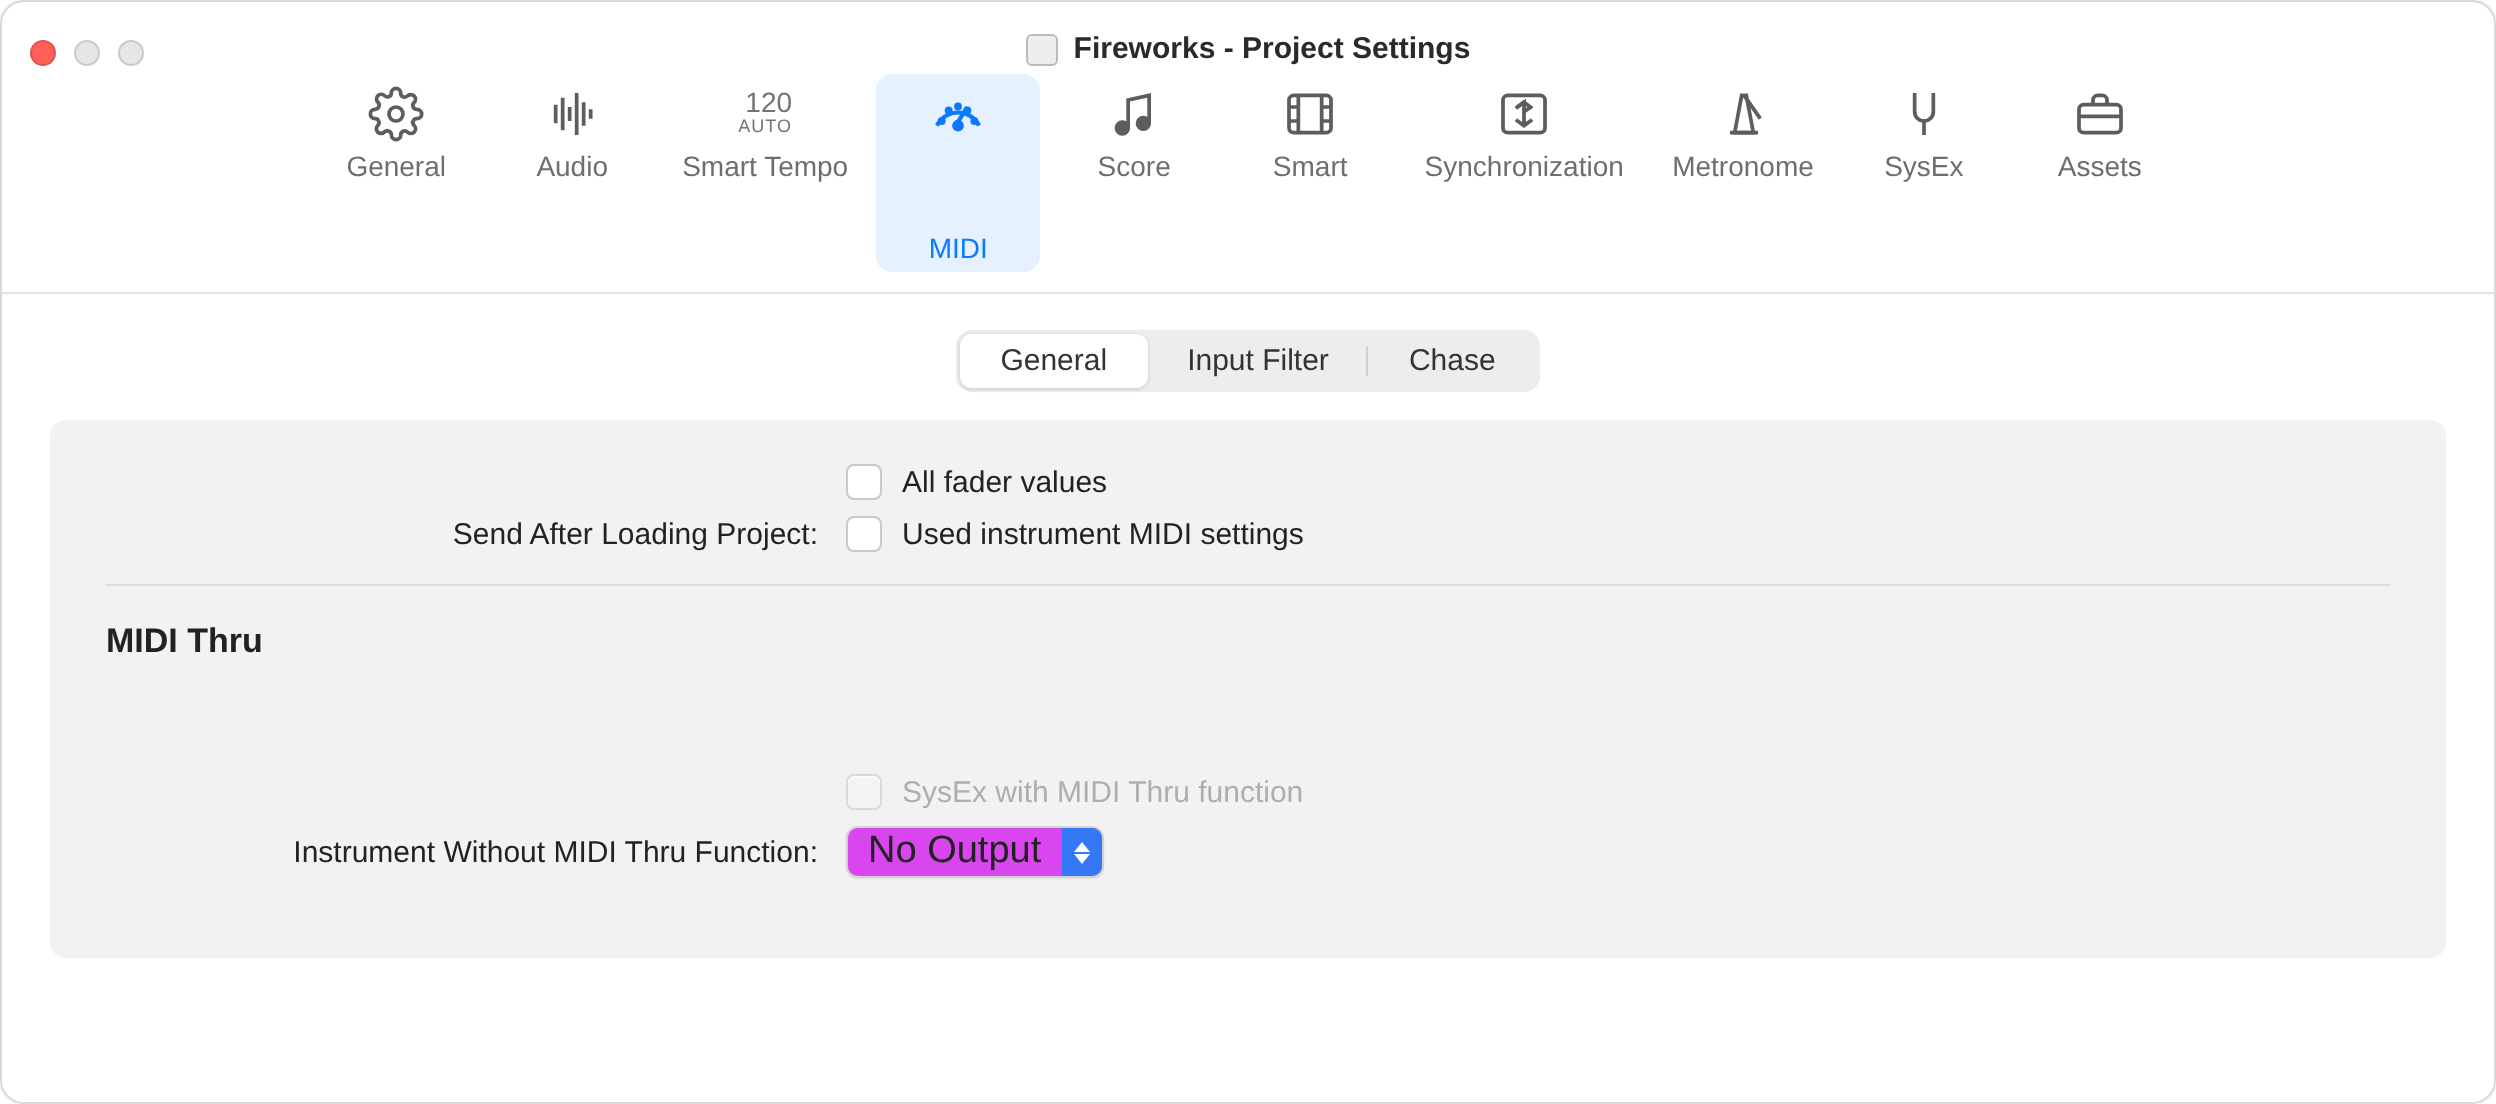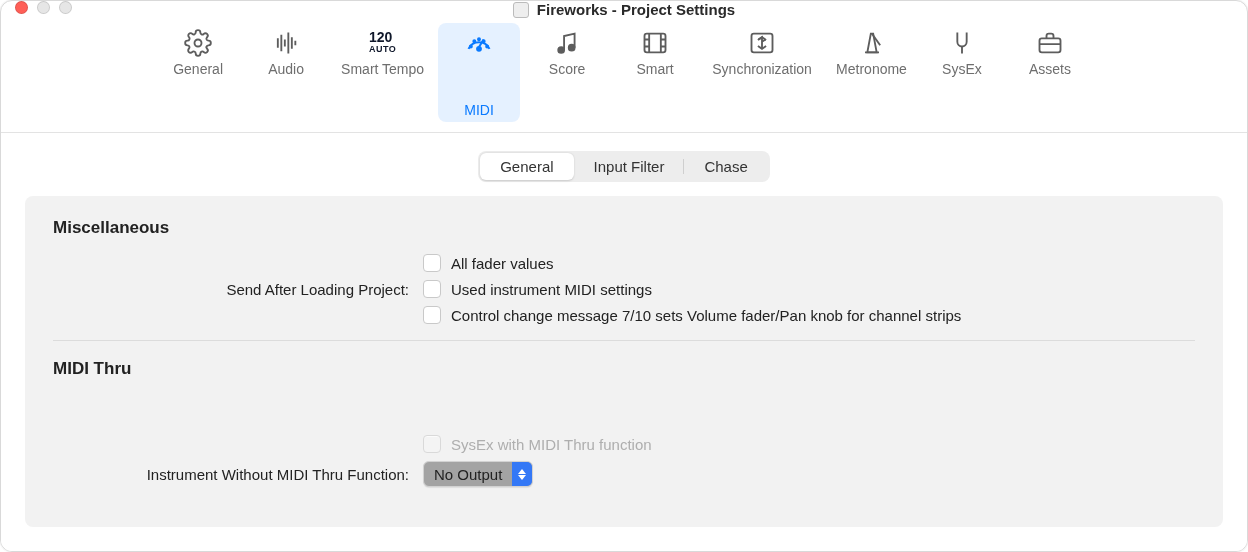--- a/index.html
+++ b/index.html
@@ -18,21 +18,21 @@
     border-radius: 12px;
     box-shadow: 0 0 0 1px rgba(0,0,0,0.03);
     display: flex;
     flex-direction: column;
     overflow: hidden;
   }
   
   .titlebar {
     height: 32px;
     display: flex;
-    align-items: flex-start;
+    align-items: flex-end;
     position: relative;
     padding: 0 14px;
   }
   .traffic-lights {
     display: flex;
     gap: 9px;
     align-items: center;
   }
   .tl {
     width: 13px; height: 13px;
@@ -88,24 +88,24 @@
     width: 30px; height: 28px;
     display: flex;
     align-items: center;
     justify-content: center;
     color: #5d5d5d;
   }
   .tool-item.active .icon { color: #0a7aff; }
   .smart-tempo-text {
     font-family: -apple-system, Arial, sans-serif;
     font-size: 14px;
-    font-weight: 700;
-    text-align: left;
+    font-weight: 400;
+    text-align: right;
     line-height: 12px;
-    color: #0f172a;
+    color: #737373;
   }
   .smart-tempo-text .auto {
     font-size: 9px;
     letter-spacing: 0.5px;
   }
   .tool-label {
     font-size: 14px;
     color: #6e6e6e;
     margin-top: 4px;
   }
@@ -198,26 +198,26 @@
     border-color: #d9d9d9;
   }
   .divider {
     height: 1px;
     background: #dcdcdc;
     margin: 16px 0 18px 0;
   }
   .select {
     display: inline-flex;
     align-items: center;
-    background: #a3a3a3;
+    background: #d946ef;
     border: 1px solid #d2d2d2;
     border-radius: 6px;
     height: 26px;
     padding: 0 0 0 10px;
-    font-size: 15px;
+    font-size: 19px;
     color: #222;
     box-shadow: 0 0.5px 1px rgba(0,0,0,0.08);
   }
   .select .sel-btn {
     width: 20px;
     height: 100%;
     background: #3478f6;
     border-radius: 0 5px 5px 0;
     margin-left: 10px;
     display: flex;
@@ -360,41 +360,33 @@
   <div class="content">
     <div class="subtabs">
       <div class="subtab-group">
         <div class="subtab active">General</div>
         <div class="subtab">Input Filter</div>
         <div class="subtab">Chase</div>
       </div>
     </div>
 
     <div class="panel">
-      <div class="section-title">Miscellaneous</div>
 
       <div class="row">
         <div class="label-col"></div>
         <div class="field-col">
           <div class="checkbox"></div>
           <span>All fader values</span>
         </div>
       </div>
       <div class="row">
         <div class="label-col">Send After Loading Project:</div>
         <div class="field-col">
           <div class="checkbox"></div>
           <span>Used instrument MIDI settings</span>
-        </div>
-      </div>
-      <div class="row">
-        <div class="label-col"></div>
-        <div class="field-col">
-          <div class="checkbox"></div>
-          <span>Control change message 7/10 sets Volume fader/Pan knob for channel strips</span>
         </div>
       </div>
 
       <div class="divider"></div>
 
       <div class="section-title">MIDI Thru</div>
 
       <div class="row">
         <div class="label-col"></div>
         <div class="field-col disabled">

